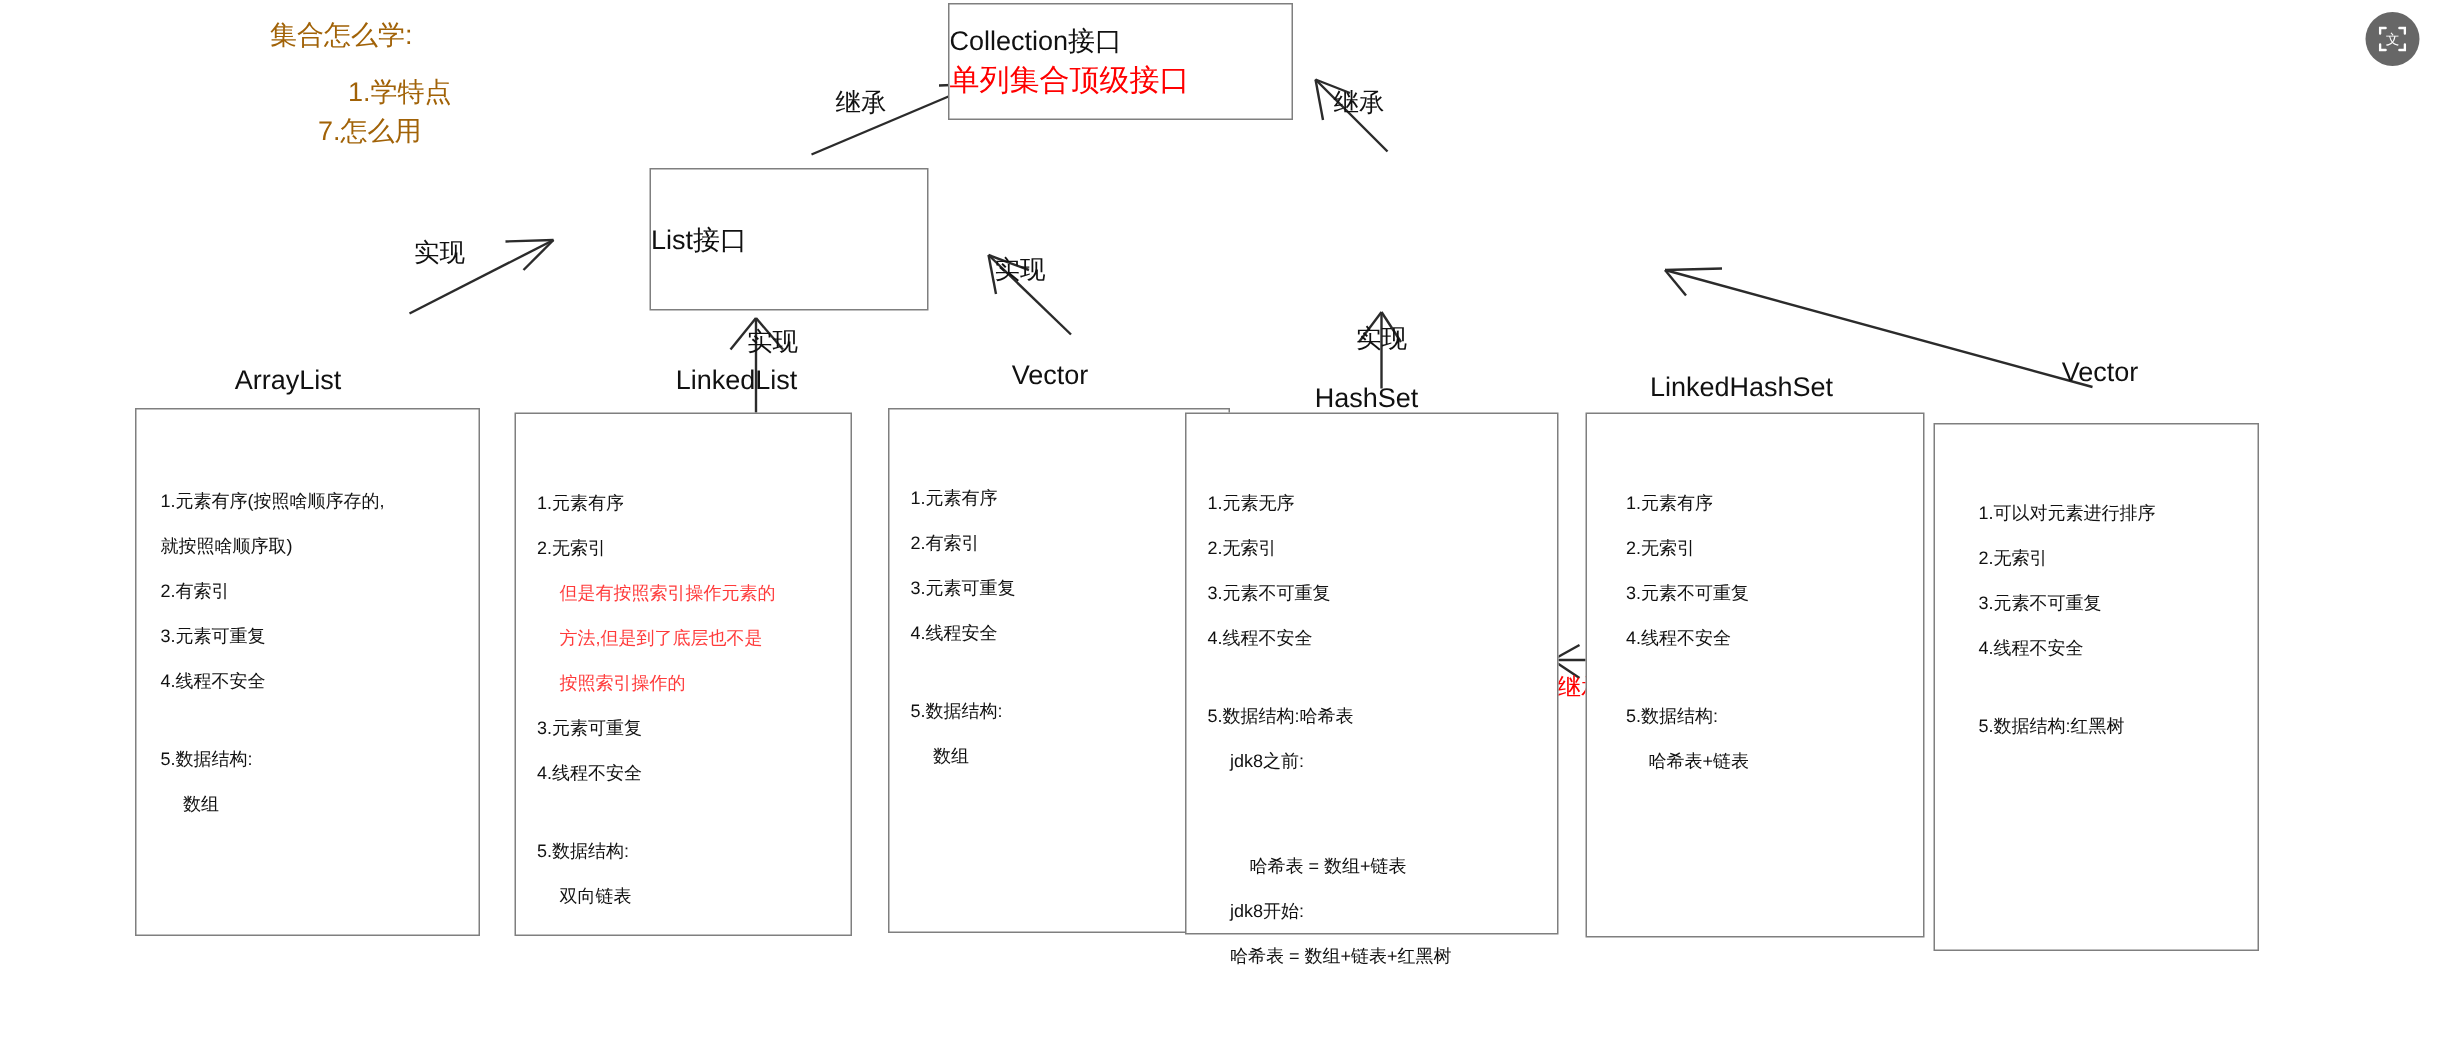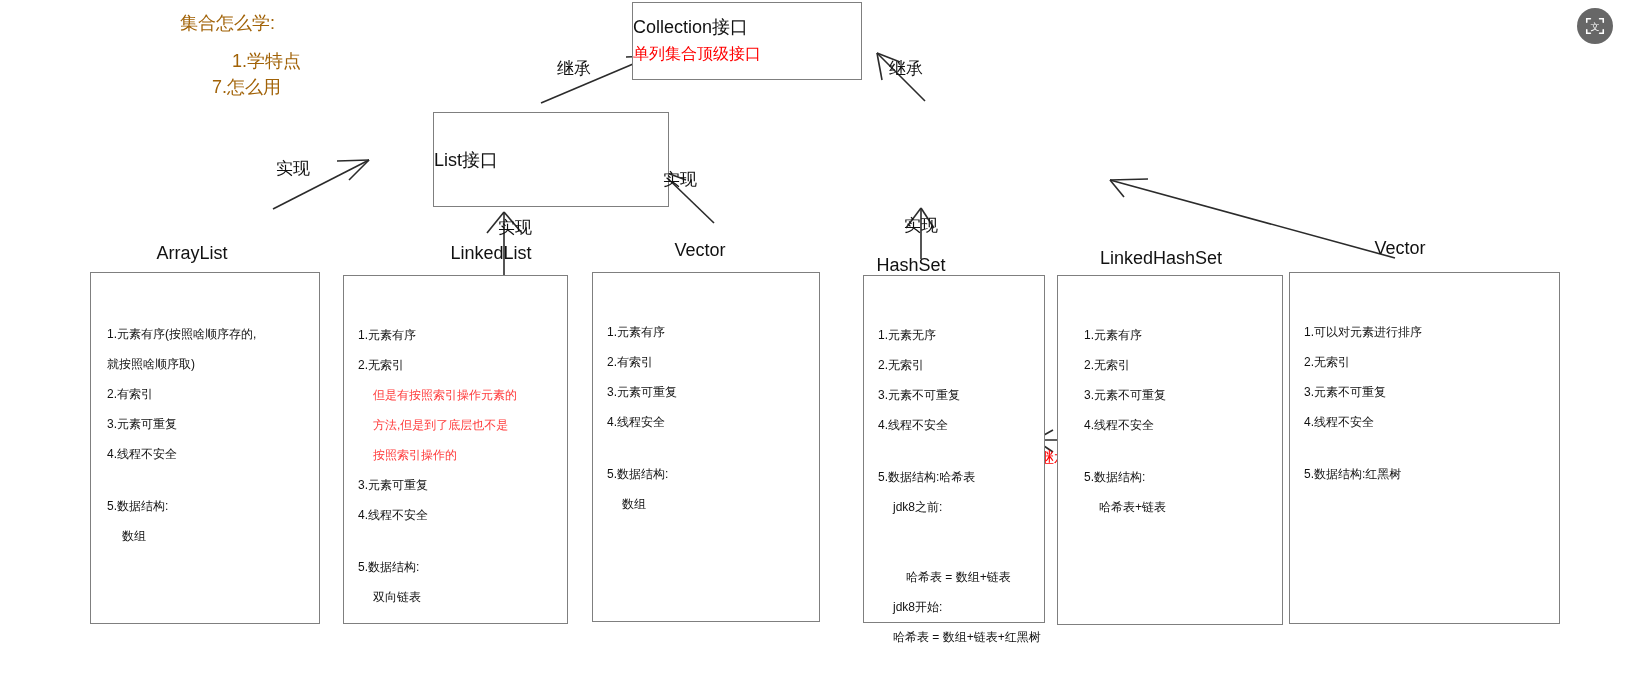--- a/index.html
+++ b/index.html
@@ -20,21 +20,21 @@
   
   .ifbox{
     position:absolute;
     border:1.5px solid #7f7f7f;
     background:#fff;
     display:flex;flex-direction:column;
     justify-content:center;
     box-sizing:border-box;
   }
   .ifbox .t1{font-size:18px;color:#111;line-height:26px;}
-  .ifbox .t2{font-size:16px;color:#ff0000;line-height:28px;}
+  .ifbox .t2{font-size:20px;color:#ff0000;line-height:28px;}
 
   
   .coltitle{
     position:absolute;
     font-size:18px;color:#111;
     text-align:center;white-space:nowrap;
     transform:translateX(-50%);
   }
   .classbox{
     position:absolute;
@@ -118,21 +118,21 @@
 
   <div class="note" style="left:180px;top:8px;">集合怎么学:</div>
   <div class="note" style="left:200px;top:46px;margin-left:32px;">1.学特点</div>
   <div class="note" style="left:212px;top:72px;">7.怎么用</div>
 
   <div class="ifbox" style="left:632px;top:2px;width:230px;height:78px;">
     <div class="t1">Collection接口</div>
     <div class="t2">单列集合顶级接口</div>
   </div>
 
-  <div class="ifbox" style="left:433px;top:112px;width:236px;height:95px;">
+  <div class="ifbox" style="left:433px;top:112px;width:186px;height:95px;">
     <div class="t1">List接口</div>
   </div>
 
 
   <div class="alabel" style="left:557px;top:57px;">继承</div>
   <div class="alabel" style="left:889px;top:57px;">继承</div>
   <div class="alabel" style="left:276px;top:157px;">实现</div>
   <div class="alabel" style="left:498px;top:216px;">实现</div>
   <div class="alabel" style="left:663px;top:168px;">实现</div>
   <div class="alabel" style="left:904px;top:214px;">实现</div>
@@ -178,21 +178,21 @@
         <li class="line">1.元素有序</li>
         <li class="line">2.有索引</li>
         <li class="line">3.元素可重复</li>
         <li class="line">4.线程安全</li>
         <li class="gap"></li>
         <li class="line">5.数据结构:</li>
         <li class="line indent1">数组</li>
       </ul>
   </div>
 
-  <div class="classbox" style="left:863px;top:275px;width:182px;height:348px;">
+  <div class="classbox" style="left:790px;top:275px;width:249px;height:348px;">
     <ul style="padding-top: 44px; padding-left: 14px;">
         <li class="line">1.元素无序</li>
         <li class="line">2.无索引</li>
         <li class="line">3.元素不可重复</li>
         <li class="line">4.线程不安全</li>
         <li class="gap"></li>
         <li class="line">5.数据结构:哈希表</li>
         <li class="line indent1">jdk8之前:</li>
         <li class="line indent2">哈希表 = 数组+链表</li>
         <li class="line indent1">jdk8开始:</li>
@@ -205,21 +205,21 @@
         <li class="line">1.元素有序</li>
         <li class="line">2.无索引</li>
         <li class="line">3.元素不可重复</li>
         <li class="line">4.线程不安全</li>
         <li class="gap"></li>
         <li class="line">5.数据结构:</li>
         <li class="line indent1">哈希表+链表</li>
       </ul>
   </div>
 
-  <div class="classbox" style="left:1289px;top:272px;width:271px;height:352px;">
+  <div class="classbox" style="left:1289px;top:282px;width:217px;height:352px;padding-left:15px;">
     <ul style="padding-top: 44px; padding-left: 14px;">
         <li class="line">1.可以对元素进行排序</li>
         <li class="line">2.无索引</li>
         <li class="line">3.元素不可重复</li>
         <li class="line">4.线程不安全</li>
         <li class="gap"></li>
         <li class="line">5.数据结构:红黑树</li>
       </ul>
   </div>
 

